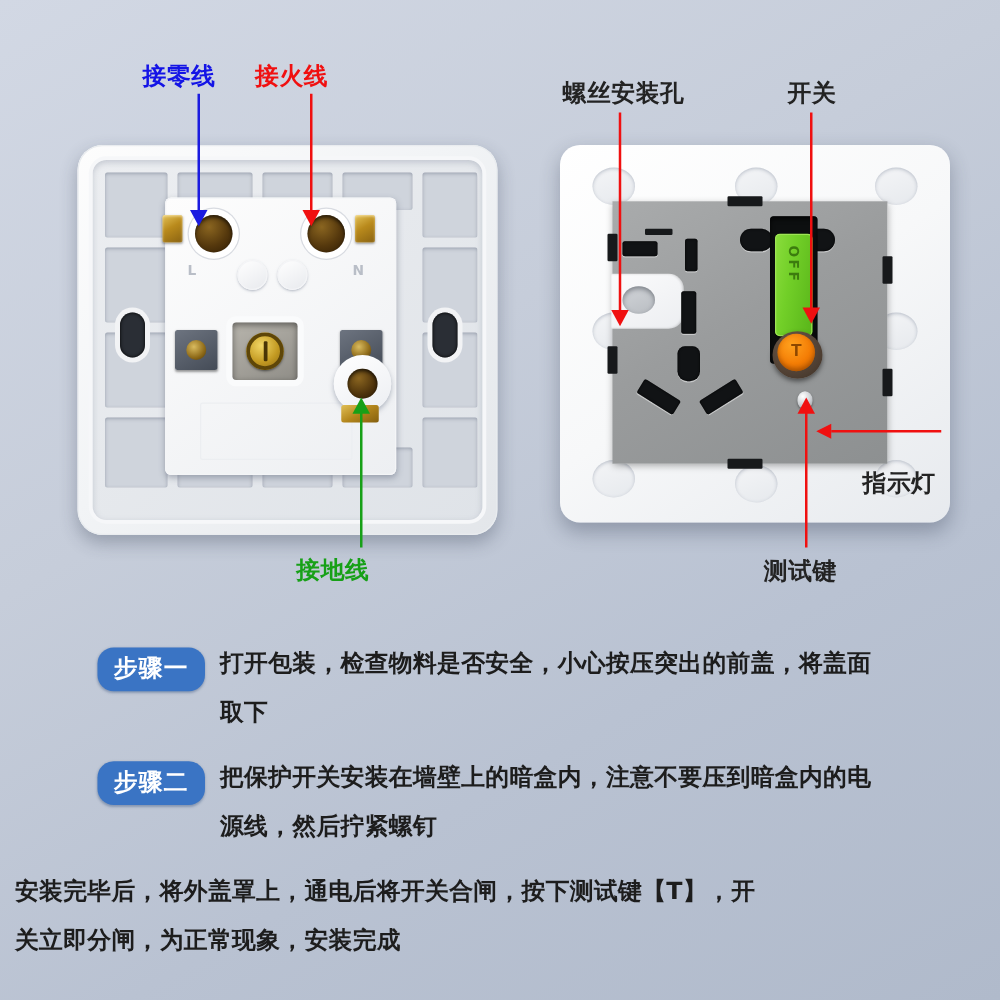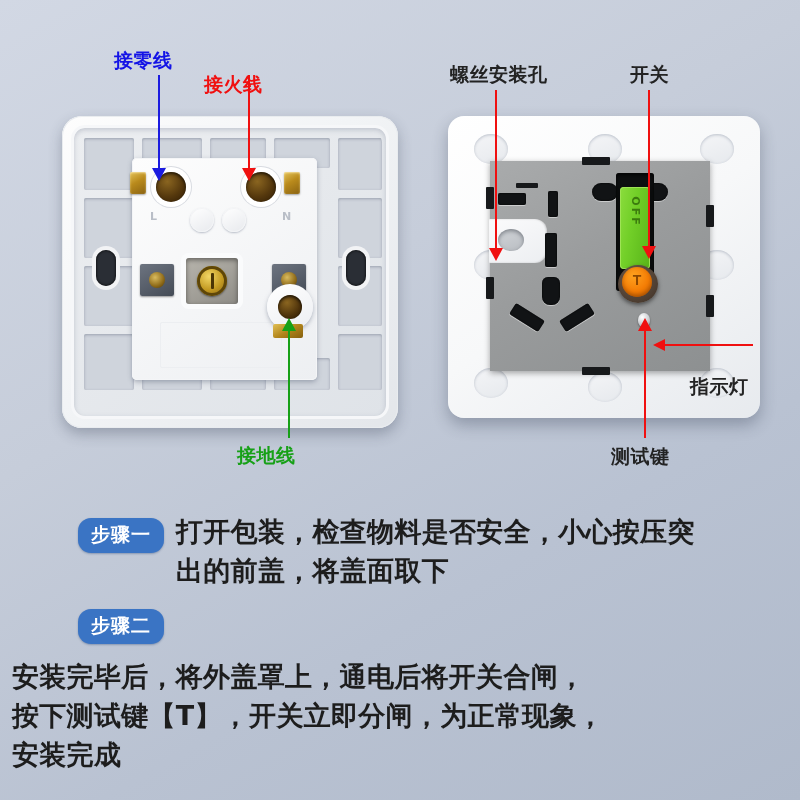--- a/index.html
+++ b/index.html
@@ -224,21 +224,21 @@
     background:#3a74c4;color:#ffffff;
     border-radius:13px;
     padding:4px 13px 5px;
     font-size:19px;font-weight:700;letter-spacing:1px;
     font-family:"DejaVu Sans","Liberation Sans",sans-serif;
     box-shadow:0 1px 2px rgba(30,60,110,.35);
     white-space:nowrap;
   }
   .step-text{
     margin-left:12px;margin-right:14px;
-    font-size:27px;line-height:39px;color:#1d1d1d;font-weight:600;
+    font-size:19px;line-height:39px;color:#1d1d1d;font-weight:600;
     letter-spacing:.3px;
     font-family:"DejaVu Sans","Liberation Sans",sans-serif;
     max-width:600px;
   }
 </style>
 </head>
 <body>
 
 <div id="page">
 
@@ -336,21 +336,21 @@
       </div>
 
       <div id="indicator-led"></div>
     </div>
   </div>
 
   <div class="anno blue" style="left:114px;top:48px;">接零线</div>
   <div class="lead v blue" style="left:158px;top:75px;height:95px;"></div>
   <div class="head down blue" style="left:152px;top:168px;"></div>
 
-  <div class="anno red" style="left:204px;top:48px;margin-top:24px;">接火线</div>
+  <div class="anno red" style="left:204px;top:48px;">接火线</div>
   <div class="lead v red" style="left:248px;top:75px;height:95px;"></div>
   <div class="head down red" style="left:242px;top:168px;"></div>
 
   <div class="anno green" style="left:237px;top:443px;text-align:center;">接地线</div>
   <div class="lead v green" style="left:288px;top:330px;height:108px;"></div>
   <div class="head up green" style="left:282px;top:318px;"></div>
 
   <div class="anno dark" style="left:450px;top:62px;">螺丝安装孔</div>
   <div class="lead v red" style="left:495px;top:90px;height:160px;"></div>
   <div class="head down red" style="left:489px;top:248px;"></div>
@@ -369,20 +369,21 @@
 
   <div id="steps">
 
     <div class="step-row">
       <div class="badge">步骤一</div>
       <div class="step-text">打开包装，检查物料是否安全，小心按压突出的前盖，将盖面取下</div>
     </div>
 
     <div class="step-row">
       <div class="badge">步骤二</div>
+      <div class="step-text">把保护开关安装在墙壁上的暗盒内，注意不要压到暗盒内的电源线，然后拧紧螺钉</div>
     </div>
 
     <div class="step-row">
       <div class="step-text">安装完毕后，将外盖罩上，通电后将开关合闸，按下测试键【T】，开关立即分闸，为正常现象，安装完成</div>
     </div>
 
   </div>
 
 </div>
 

